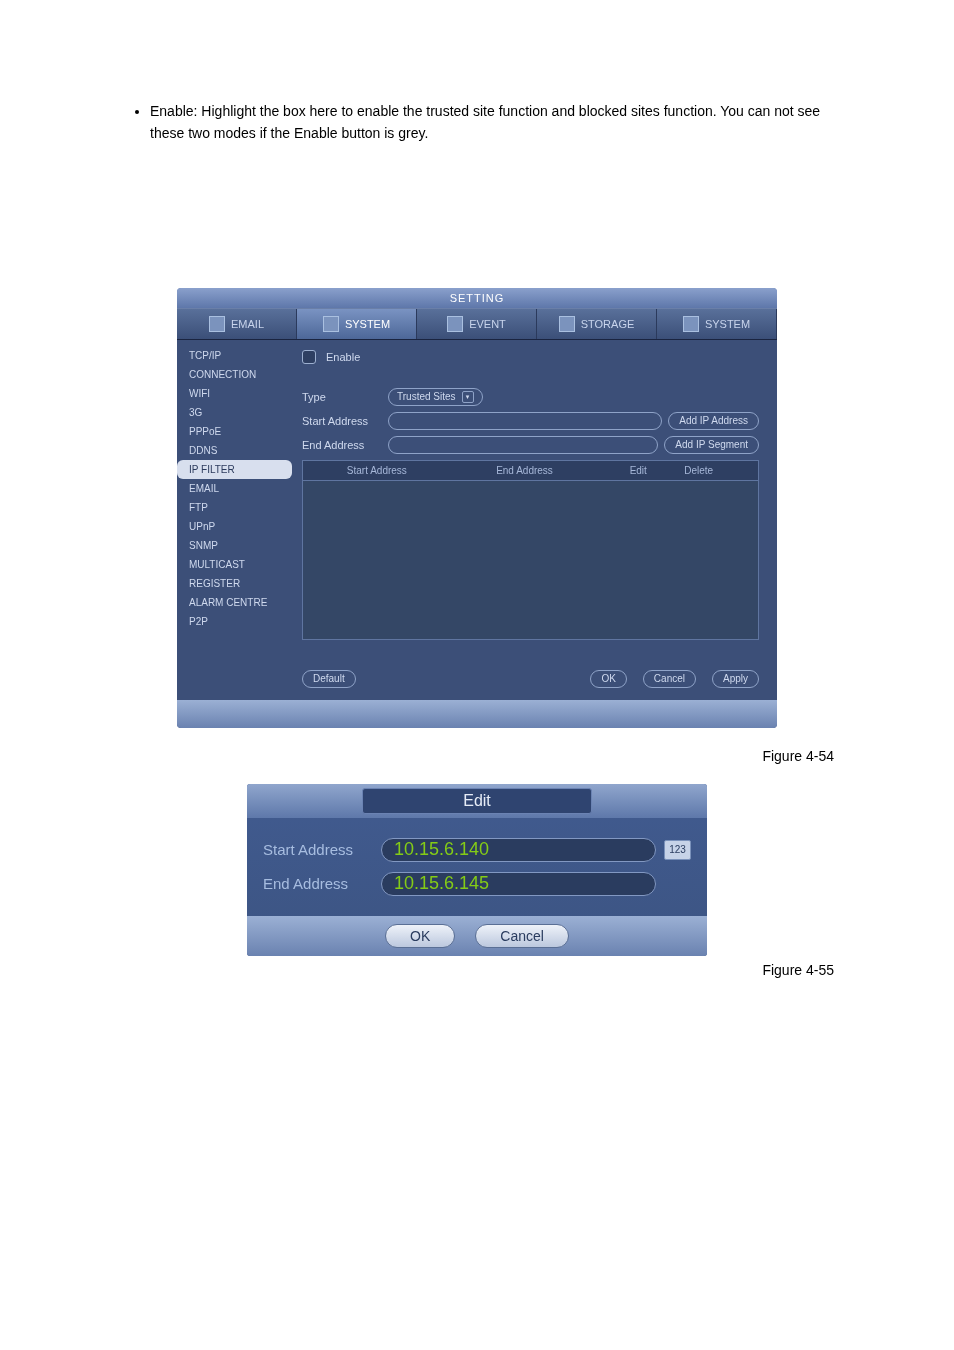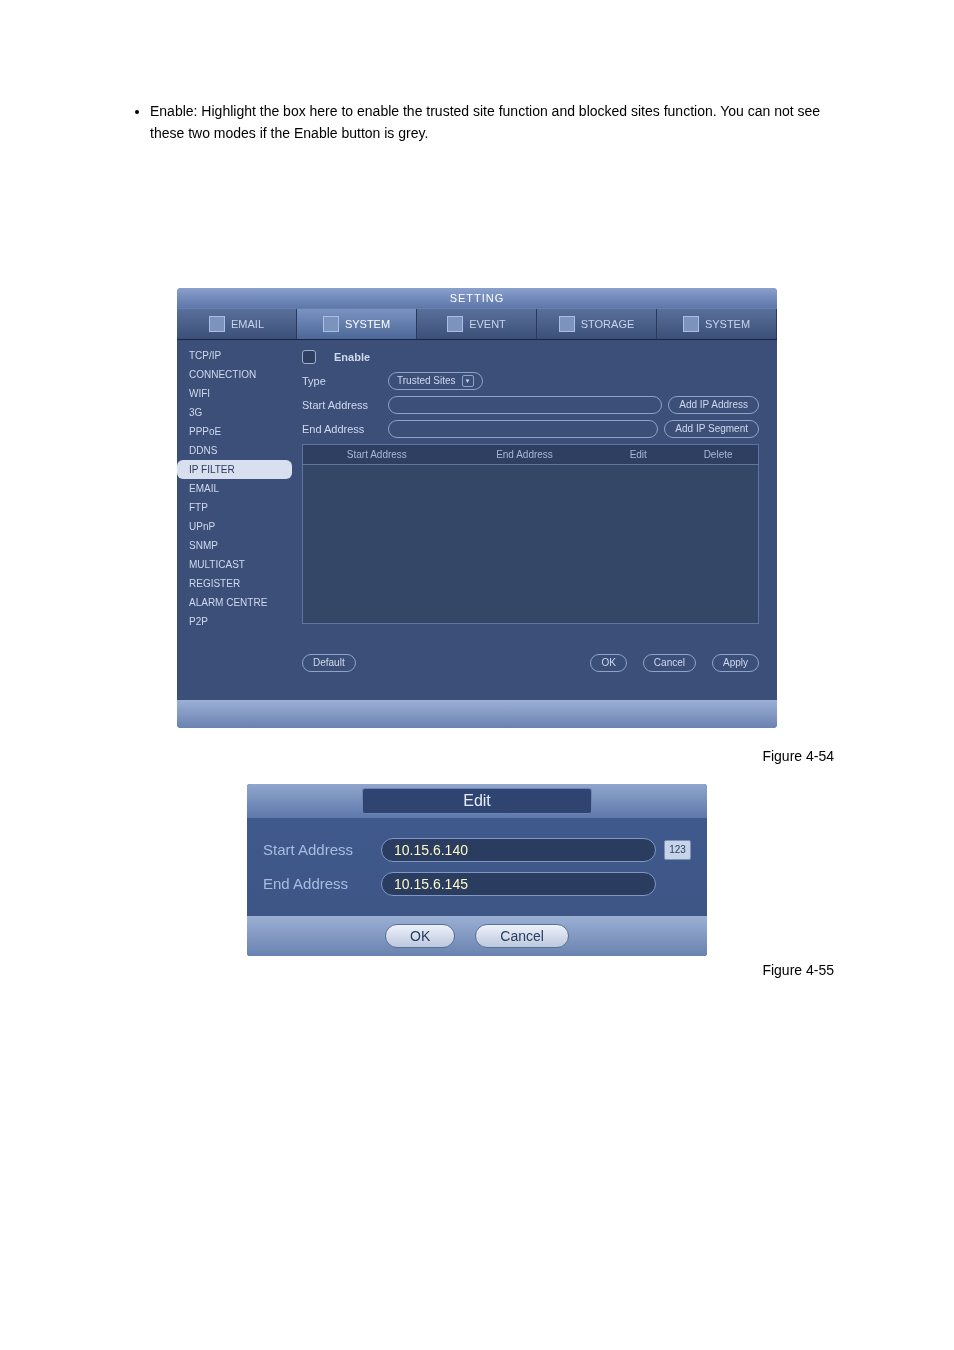--- a/index.html
+++ b/index.html
@@ -93,23 +93,22 @@
   }
   .main-panel {
     flex: 1;
     background: #3c4f78;
     padding: 10px 18px 10px 10px;
     position: relative;
   }
   .enable-row {
     display: flex;
     align-items: center;
-    gap: 18px;
-    margin-bottom: 8px;
-    font-weight: bold;
+    gap: 10px;
+    margin-bottom: 24px;
   }
   .checkbox {
     width: 12px;
     height: 12px;
     border: 1px solid #9db0d0;
     border-radius: 3px;
     background: #2e3f62;
   }
   .lbl {
     font-size: 11px;
@@ -180,21 +179,21 @@
     border-bottom: 1px solid #5f75a0;
   }
   .table-header > div {
     color: #a6b7d8;
     font-size: 10px;
     padding: 4px 6px;
   }
   .col-start { flex: 2; text-align: center; }
   .col-end { flex: 2; text-align: center; }
   .col-edit { flex: 1; text-align: center; }
-  .col-delete { flex: 1; text-align: center; }
+  .col-delete { flex: 1; }
   .button-row {
     display: flex;
     margin-top: 30px;
     gap: 16px;
   }
   .button-row .spacer { flex: 1; }
   .footer-bar {
     height: 28px;
     background: linear-gradient(180deg, #9bb0d4, #6a82b0);
   }
@@ -238,23 +237,23 @@
     width: 110px;
     font-size: 15px;
     color: #a7bde0;
   }
   .edit-input {
     flex: 1;
     background: #2a3c5f;
     border: 1px solid #8298c2;
     border-radius: 12px;
     height: 22px;
-    color: #fef9c3;
+    color: #84cc16;
     padding: 0 12px;
-    font-size: 14px;
+    font-size: 18px;
     display: flex;
     align-items: center;
   }
   .keypad-icon {
     width: 25px;
     height: 18px;
     background: #c7d3e8;
     border: 1px solid #7b92bb;
     border-radius: 2px;
     font-size: 10px;

